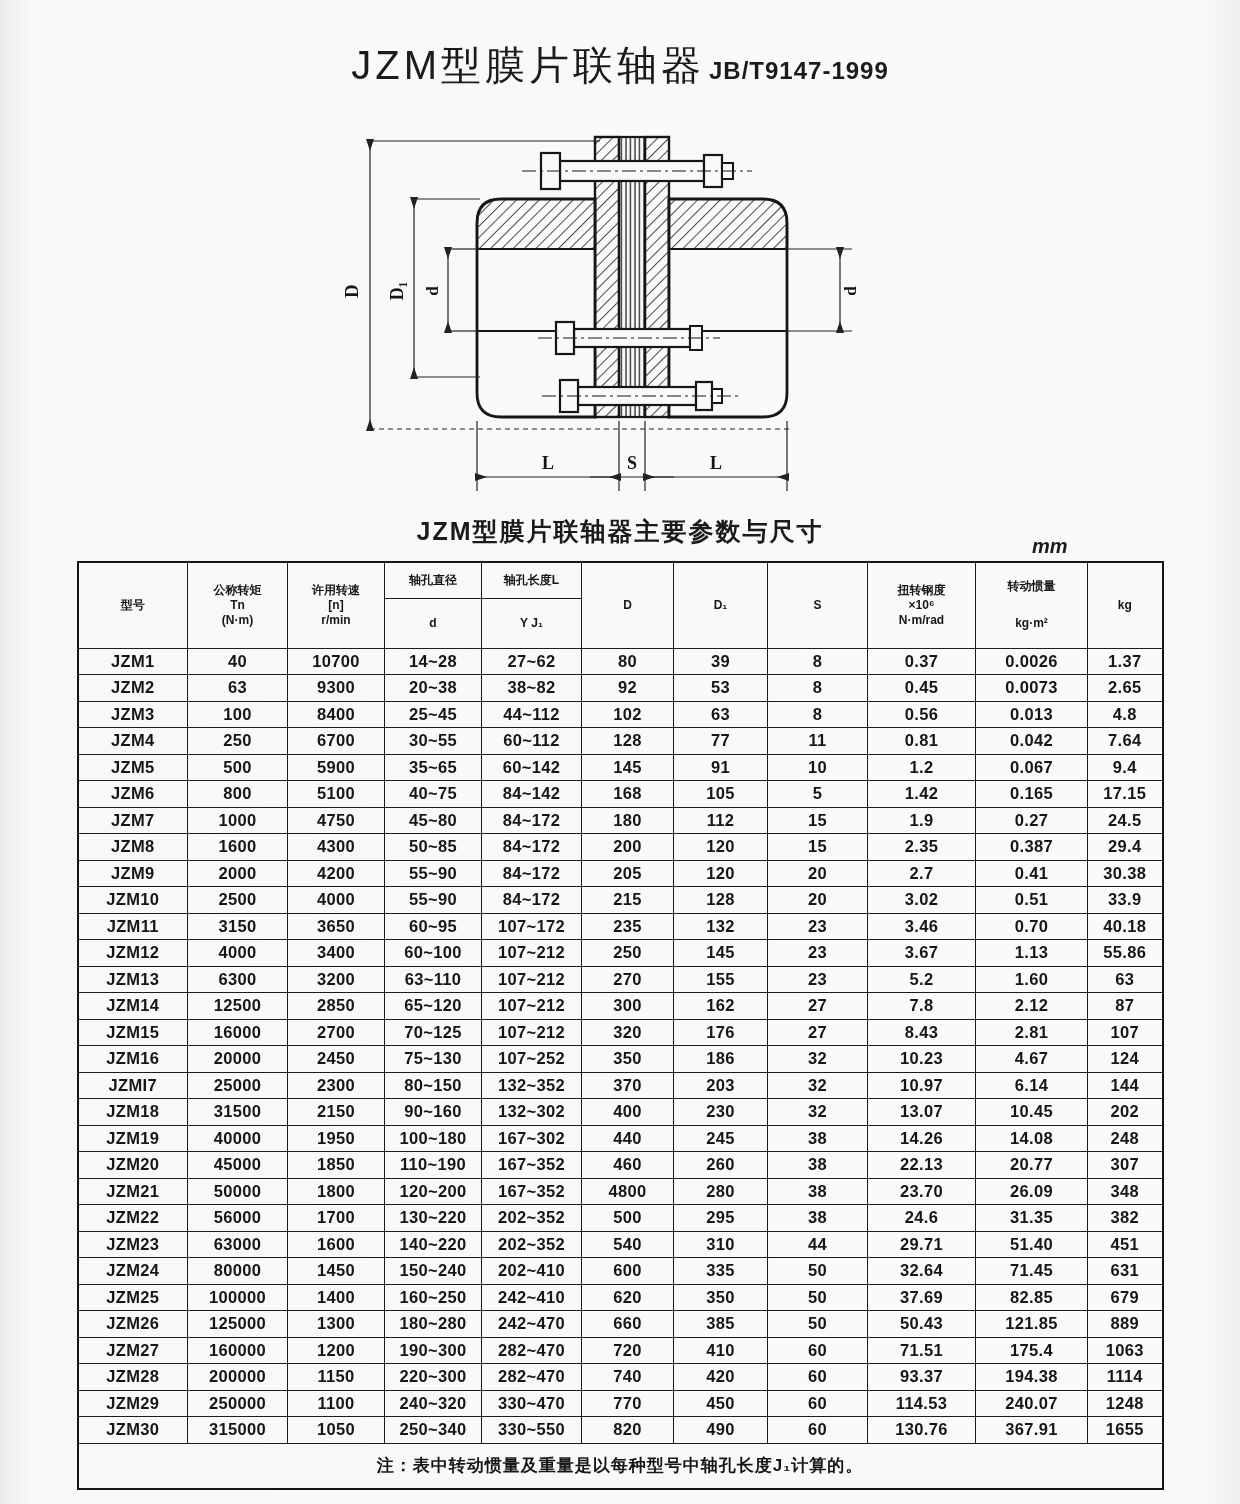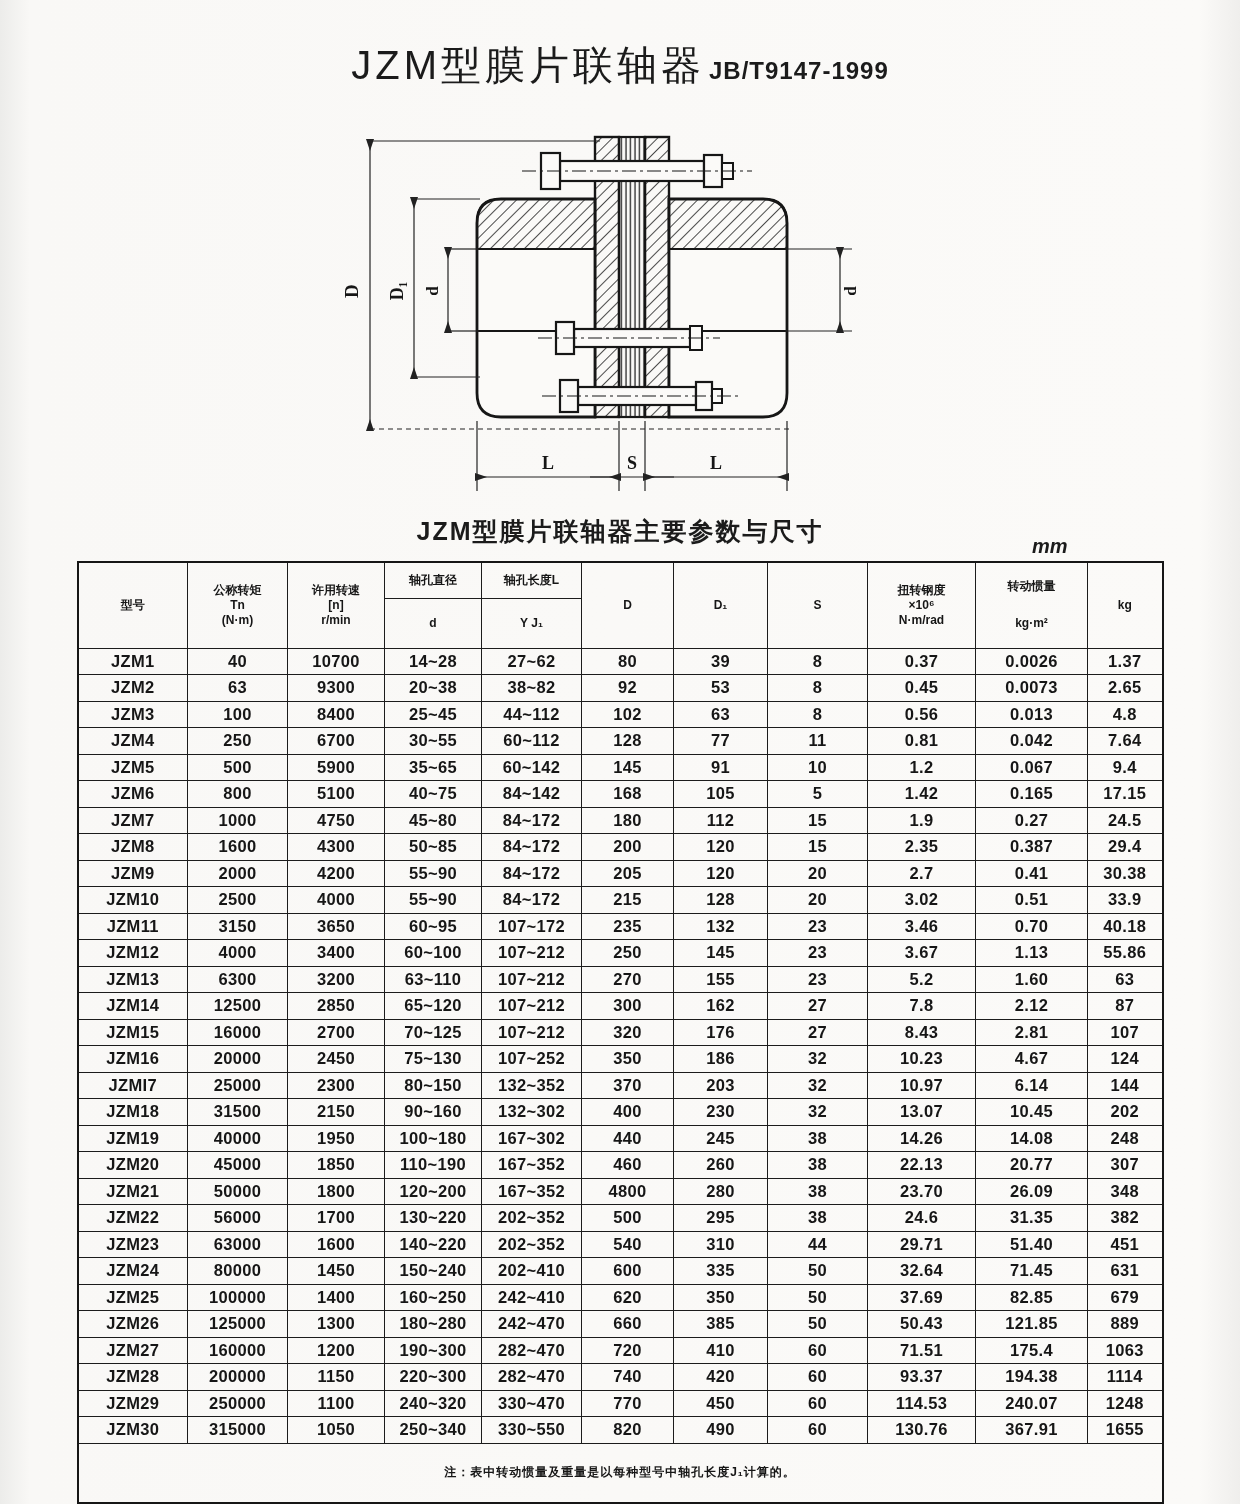--- a/index.html
+++ b/index.html
@@ -37,22 +37,22 @@
     text-align:center; vertical-align:middle;
     font-weight:bold; color:#161616;
     padding:0;
   }
   thead th { font-size:12px; line-height:1.25; }
   thead .sub-top { height:36px; }
   thead .sub-bot { height:50px; font-size:18px; }
   thead th .hline { display:block; }
   tbody td { height:26.5px; font-size:16.5px; letter-spacing:0.3px; }
   tfoot td {
-    height:60px; text-align:left; padding-left:58px;
-    font-size:12px; letter-spacing:1px;
+    height:46px; text-align:left; padding-left:58px;
+    font-size:17px; letter-spacing:1px;
   }
   svg text { font-family:"Liberation Serif","DejaVu Serif",serif; font-weight:bold; }
 </style>
 </head>
 <body>
 
 <div class="page">
 
   <div class="title-row">
     <span class="title-main">JZM型膜片联轴器</span><span class="title-std">JB/T9147-1999</span>

